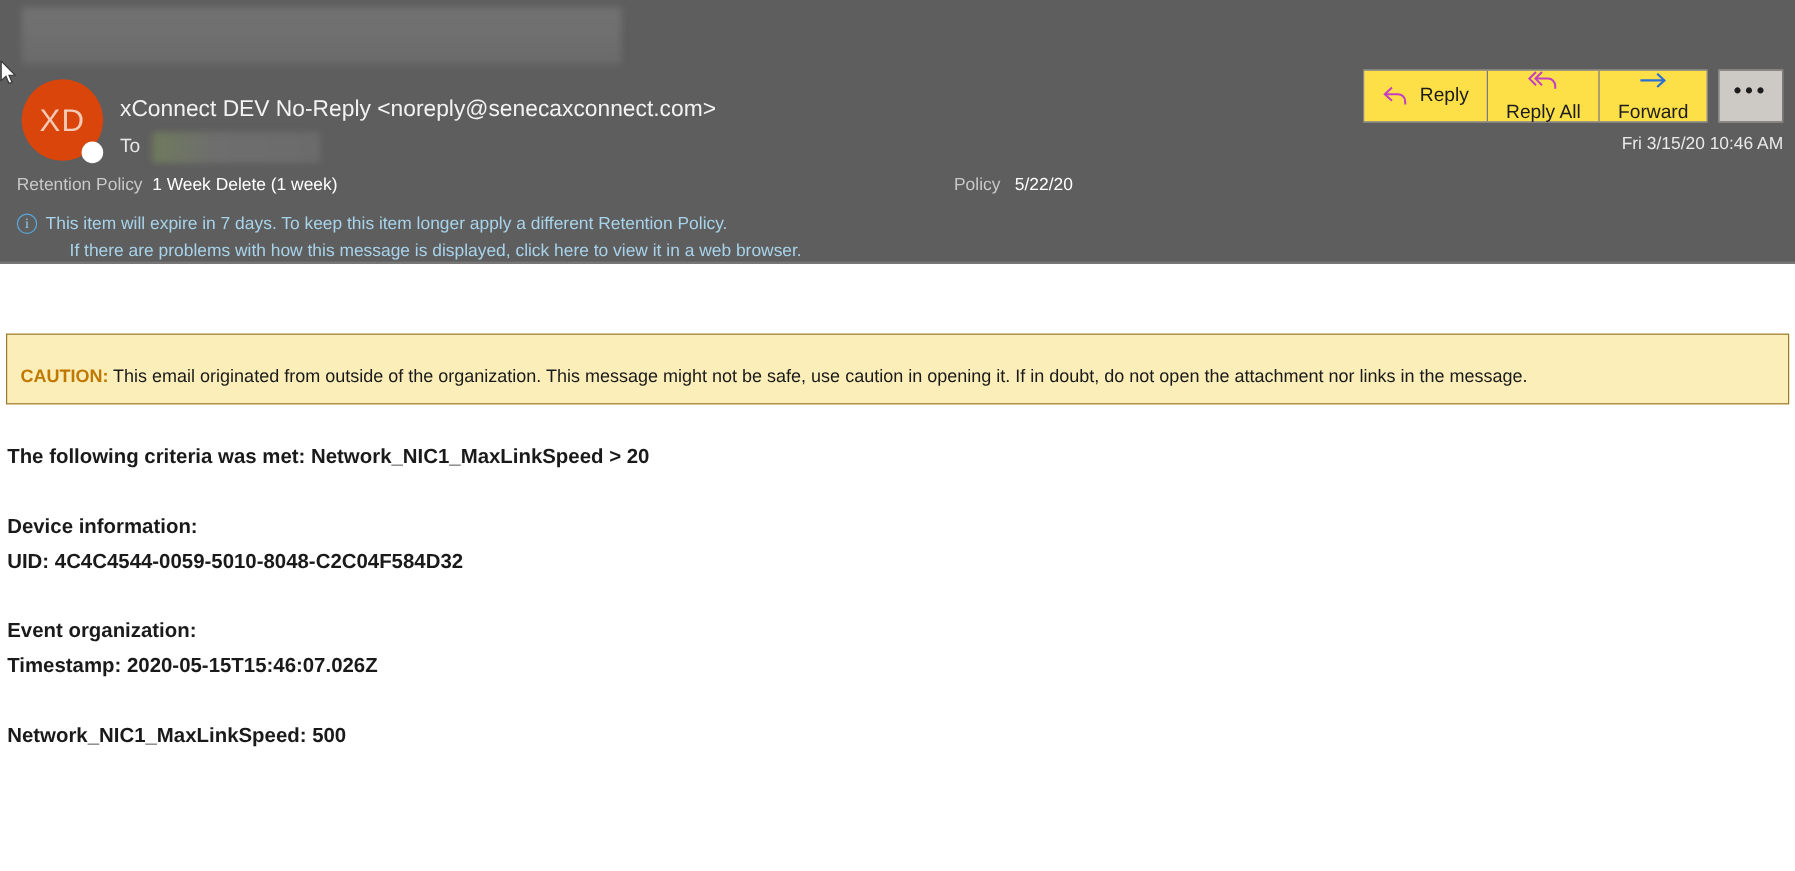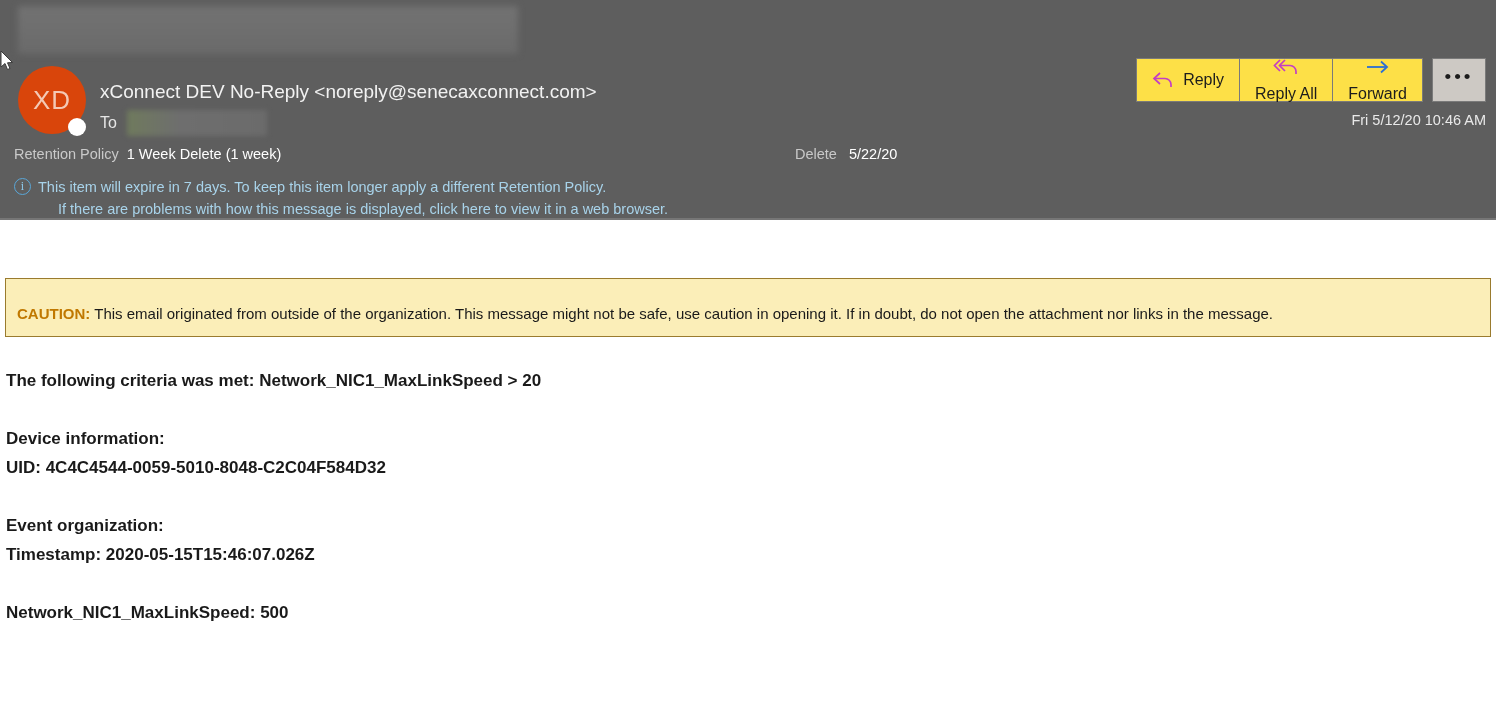--- a/index.html
+++ b/index.html
@@ -252,21 +252,21 @@
       <span class="to-label">To</span>
       <span class="to-redacted"></span>
     </div>
 
     <div class="retention-row">
       <span class="retention-label">Retention Policy</span>
       <span class="retention-value">1 Week Delete (1 week)</span>
     </div>
 
     <div class="expires-row">
-      <span class="expires-label">Delete</span>
+      <span class="expires-label">Policy</span>
       <span class="expires-value">5/22/20</span>
     </div>
 
     <div class="info-notice">
       <span class="info-icon">i</span>
       <span class="notice-lines">
         <span class="notice-line1">This item will expire in 7 days. To keep this item longer apply a different Retention Policy.</span><br>
         <span class="notice-line2">If there are problems with how this message is displayed, click here to view it in a web browser.</span>
       </span>
     </div>
@@ -302,21 +302,21 @@
               <path d="M16 3.5 L22 9 L16 14.5" fill="none" stroke="#2b6fd4" stroke-width="1.8"></path>
             </svg>
           </span>
           <span>Forward</span>
         </div>
       </div>
 
       <div class="tb-more">•••</div>
     </div>
 
-    <div class="tb-date">Fri 5/12/20 10:46 AM</div>
+    <div class="tb-date">Fri 3/15/20 10:46 AM</div>
 
     <div class="header-bottom-edge"></div>
   </div>
 
   <div class="body-area">
 
     <div class="caution-box">
       <span class="caution-word">CAUTION:</span><span> This email originated from outside of the organization. This message might not be safe, use caution in opening it. If in doubt, do not open the attachment nor links in the message.</span>
     </div>
 

